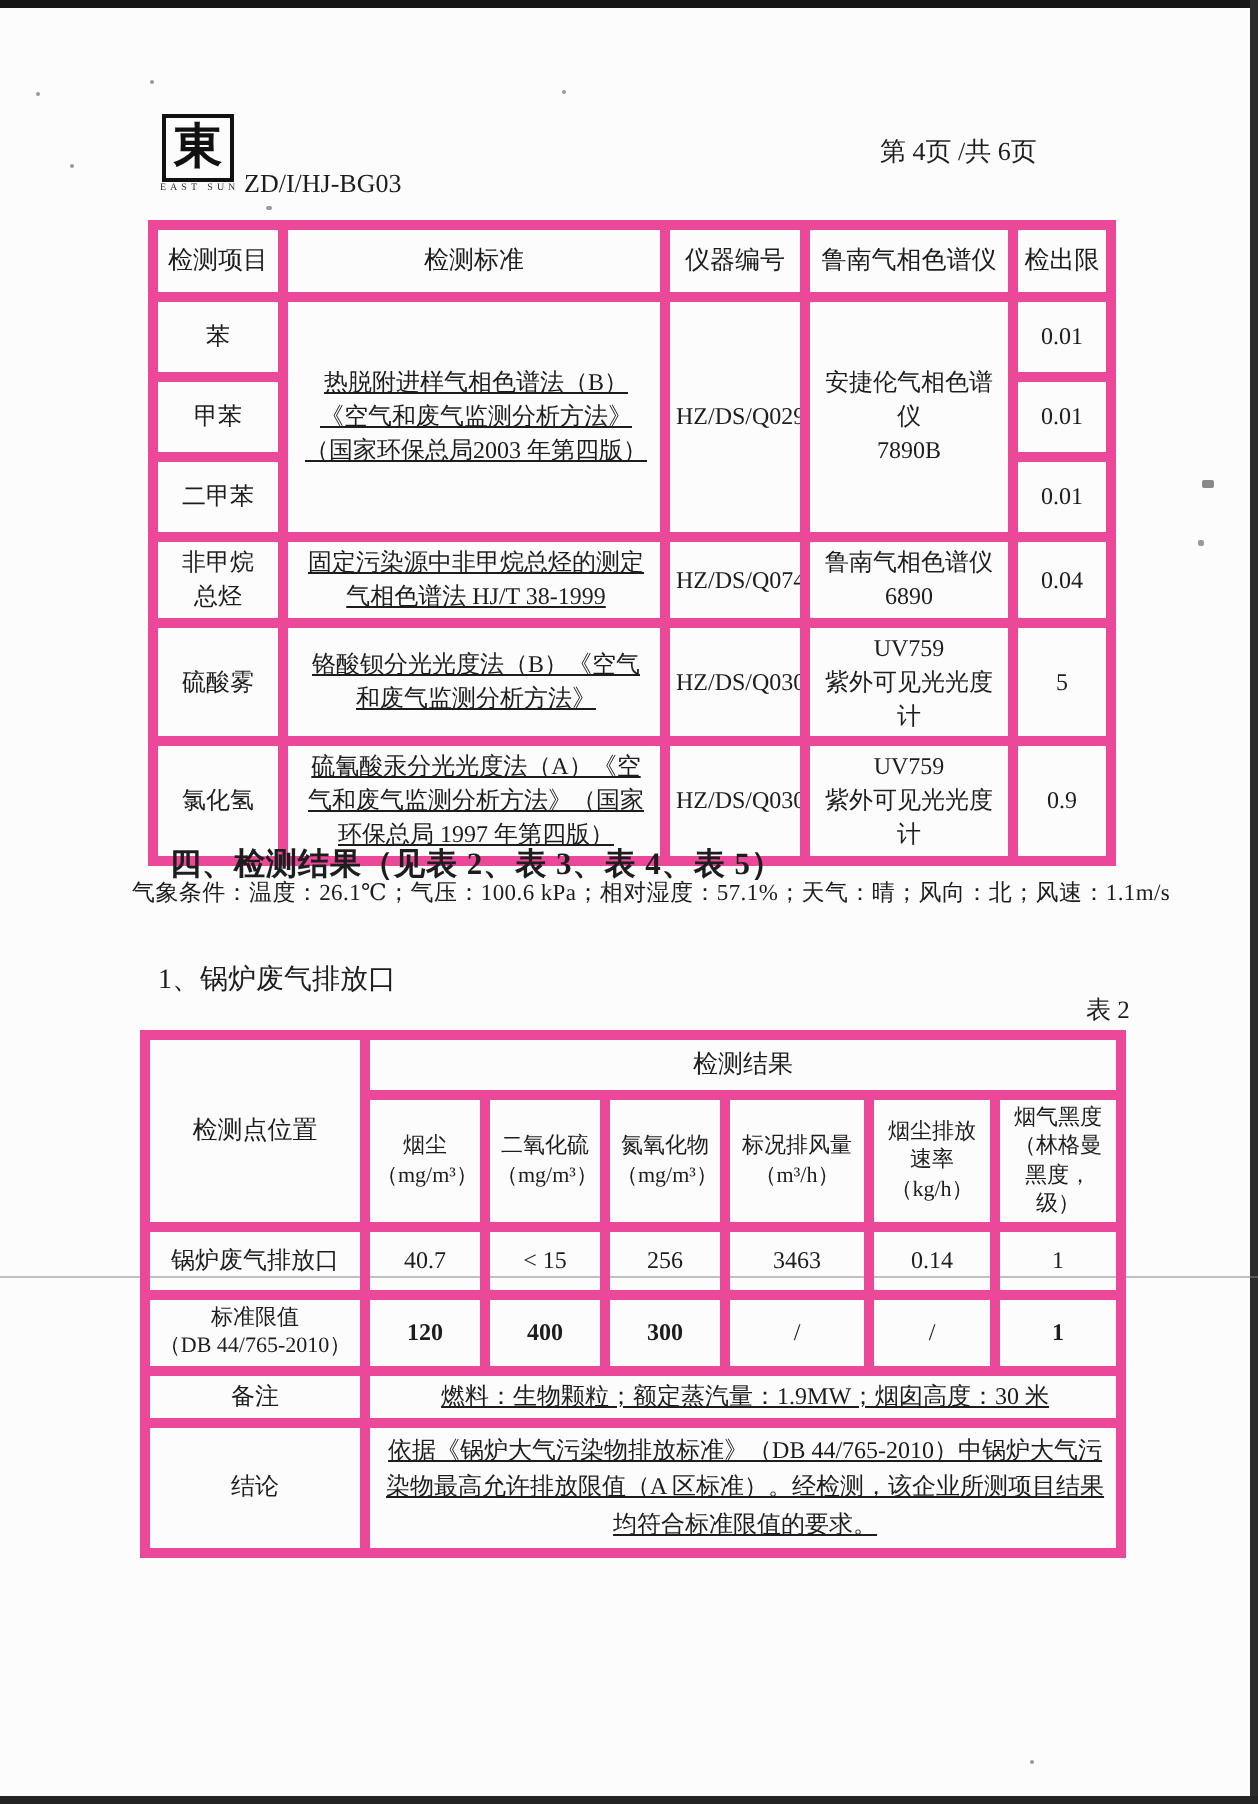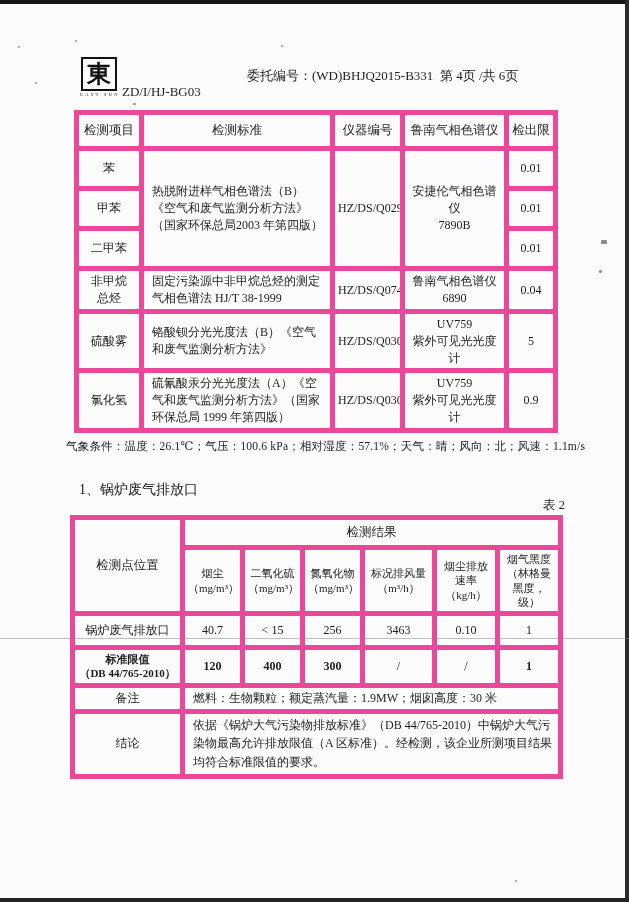--- a/index.html
+++ b/index.html
@@ -27,21 +27,21 @@
   .doc-code{position:absolute;left:122px;top:84px;font-size:13px;}
   .commission{position:absolute;left:247px;top:67px;font-size:13px;}
   .page-info{position:absolute;left:440px;top:67px;font-size:13px;}
 
   
   table{border-collapse:collapse;table-layout:fixed;}
   td{border:5px solid #ec4899;font-size:12px;text-align:center;vertical-align:middle;
      padding:2px 3px;line-height:1.4;overflow:hidden;color:#1d1d1d;margin-top:30px;}
   .t1{position:absolute;left:74px;top:110px;width:479px;}
   .t2{position:absolute;left:70px;top:515px;width:488px;}
-  .t1 td.left, .t2 td.left{text-align:left;padding-left:8px;padding-right:6px;}
+  .t1 td.left, .t2 td.left{text-align:center;padding-left:8px;padding-right:6px;text-decoration:underline;}
   .th-cell{font-size:12.5px;}
   .pre{white-space:pre-line;text-align:center;}
   .small{font-size:11px;line-height:1.3;}
   .boldrow{font-weight:bold;}
 
   
   .section-title{position:absolute;left:85px;top:422px;font-size:15.5px;font-weight:bold;letter-spacing:.5px;}
   .weather{position:absolute;left:66px;top:439px;font-size:11.5px;white-space:nowrap;letter-spacing:.2px;}
   .subsection{position:absolute;left:79px;top:481px;font-size:14px;}
   .table-label{position:absolute;left:543px;top:497px;font-size:12.5px;}
@@ -64,21 +64,20 @@
   <div class="speck" style="left:515px;top:880px;width:2px;height:2px;"></div>
   <div class="speck" style="left:281px;top:45px;width:2px;height:2px;"></div>
 
   <div class="logo">
     <div class="logo-box">
       <span>東</span>
     </div>
     <div class="logo-caption">EAST SUN</div>
   </div>
   <div class="doc-code">ZD/I/HJ-BG03</div>
-  <div class="commission">委托编号：(WD)BHJQ2015-B331</div>
   <div class="page-info">第 4页 /共 6页</div>
 
   <table class="t1">
     <colgroup>
       <col style="width:65px">
         <col style="width:191px">
         <col style="width:70px">
         <col style="width:104px">
         <col style="width:49px">
     </colgroup>
@@ -118,29 +117,30 @@
       <tr style="height:41px">
         <td>硫酸雾</td>
         <td class="left">铬酸钡分光光度法（B）《空气和废气监测分析方法》</td>
         <td>HZ/DS/Q030</td>
         <td class="pre">UV759
 紫外可见光光度计</td>
         <td>5</td>
       </tr>
       <tr style="height:46px">
         <td>氯化氢</td>
-        <td class="left">硫氰酸汞分光光度法（A）《空气和废气监测分析方法》（国家环保总局 1999 年第四版）</td>
+        <td class="left">硫氰酸汞分光光度法（A）《空气和废气监测分析方法》（国家环保总局 1997 年第四版）</td>
         <td>HZ/DS/Q030</td>
         <td class="pre">UV759
 紫外可见光光度计</td>
         <td>0.9</td>
       </tr>
     </tbody>
   </table>
 
+  <div class="section-title">四、检测结果（见表 2、表 3、表 4、表 5）</div>
   <div class="weather">气象条件：温度：26.1℃；气压：100.6 kPa；相对湿度：57.1%；天气：晴；风向：北；风速：1.1m/s</div>
   <div class="subsection">1、锅炉废气排放口</div>
   <div class="table-label">表 2</div>
 
   <table class="t2">
     <colgroup>
       <col style="width:110px">
         <col style="width:60px">
         <col style="width:60px">
         <col style="width:60px">
@@ -168,25 +168,25 @@
         <td class="pre small">烟气黑度
 （林格曼
 黑度，级）</td>
       </tr>
       <tr style="height:34px">
         <td>锅炉废气排放口</td>
         <td>40.7</td>
         <td>&lt; 15</td>
         <td>256</td>
         <td>3463</td>
-        <td>0.10</td>
+        <td>0.14</td>
         <td>1</td>
       </tr>
       <tr style="height:36px" class="boldrow">
-        <td class="pre small" style="font-weight:bold">标准限值
+        <td class="pre small" style="font-weight:normal">标准限值
 （DB 44/765-2010）</td>
         <td>120</td>
         <td>400</td>
         <td>300</td>
         <td style="font-weight:normal">/</td>
         <td style="font-weight:normal">/</td>
         <td>1</td>
       </tr>
       <tr style="height:26px">
         <td>备注</td>

